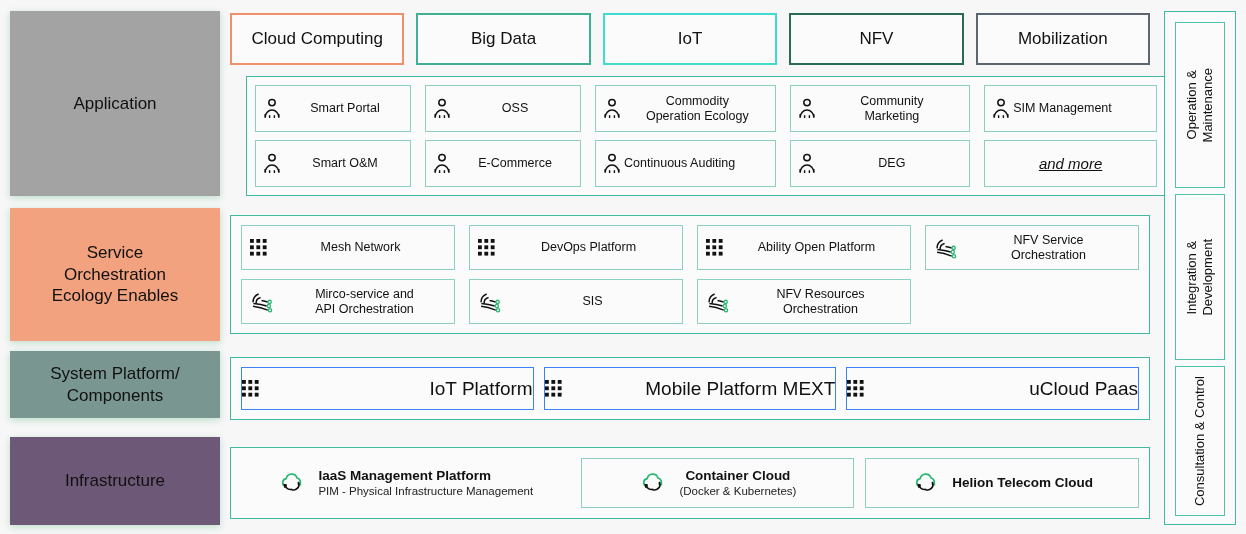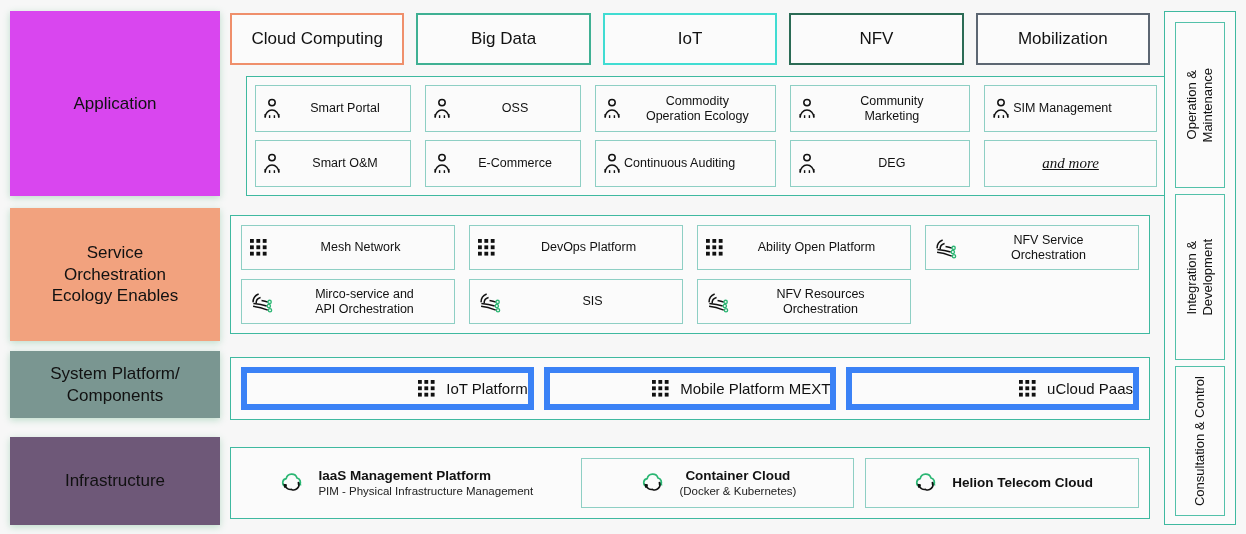--- a/index.html
+++ b/index.html
@@ -66,23 +66,23 @@
   }
   .svc-tile .tile-text{flex:1;text-align:center;line-height:1.2;}
 
   
   #sys-panel{position:absolute;left:230px;top:357px;width:920px;height:63px;}
   .sys-grid{
     position:absolute;left:10px;top:9px;right:10px;bottom:9px;
     display:grid;grid-template-columns:1fr 1fr 1fr;gap:10px;
   }
   .sys-tile{
-    border:6px solid #3b82f6;background:#fbfbfb;box-sizing:border-box;
-    display:flex;align-items:center;justify-content:flex-end;gap:11px;
-    font-size:15px;color:#111;
+    border:1px solid #3b82f6;background:#fbfbfb;box-sizing:border-box;
+    display:flex;align-items:center;justify-content:space-between;gap:11px;
+    font-size:19px;color:#111;
   }
 
   
   #inf-panel{position:absolute;left:230px;top:447px;width:920px;height:72px;}
   .inf-grid{
     position:absolute;left:10px;top:10px;right:10px;bottom:10px;
     display:grid;grid-template-columns:1.2fr 1fr 1fr;gap:11px;
   }
   .inf-tile{
     box-sizing:border-box;display:flex;align-items:center;justify-content:center;gap:11px;
@@ -114,21 +114,21 @@
   .ic-person{width:20px;height:22px;}
   .ic-grid{width:17px;height:17px;}
   .ic-orch{width:25px;height:22px;}
   .ic-cloud{width:30px;height:24px;}
 </style>
 </head>
 <body>
 
 <div class="canvas">
 
-  <div class="layer-label" id="lbl-application" style="background: #d946ef;">
+  <div class="layer-label" id="lbl-application" style="background: #a3a3a3;">
     <span>Application</span>
   </div>
   <div class="layer-label" id="lbl-service" style="background: rgb(242, 162, 126);">
     <span style="white-space:pre-line;">Service
 Orchestration
 Ecology Enables</span>
   </div>
   <div class="layer-label" id="lbl-system" style="background: rgb(122, 150, 145);">
     <span style="white-space:pre-line;">System Platform/
 Components</span>
@@ -252,21 +252,21 @@
               <circle cx="10" cy="4.6" r="3.2" fill="none" stroke="#111" stroke-width="1.5"></circle>
               <path d="M3.2 19.5 A6.8 7.4 0 0 1 16.8 19.5" fill="none" stroke="#111" stroke-width="1.5"></path>
               <line x1="3.2" y1="16" x2="3.2" y2="19.5" stroke="#111" stroke-width="1.5"></line>
               <line x1="16.8" y1="16" x2="16.8" y2="19.5" stroke="#111" stroke-width="1.5"></line>
               <line x1="7.6" y1="17.2" x2="7.6" y2="20" stroke="#111" stroke-width="1.4"></line>
               <line x1="12.4" y1="17.2" x2="12.4" y2="20" stroke="#111" stroke-width="1.4"></line>
             </svg></span>
           <span class="tile-text" style="white-space: pre-line;">DEG</span>
         </div>
         <div class="app-tile nomore">
-          <span class="tile-text and-more" style="white-space: pre-line; font-family: Liberation Serif, serif;">and more</span>
+          <span class="tile-text and-more" style="white-space: pre-line;">and more</span>
         </div>
       </div>
   </div>
 
   <div id="svc-panel" class="tealbox">
     <div class="svc-grid" id="svc-grid">
         <div class="svc-tile">
           <span class="icon ic-grid"><svg viewBox="0 0 16 16" width="17" height="17">
               <rect x="0" y="0" width="3.6" height="3.6" fill="#111"></rect>
               <rect x="6" y="0" width="3.6" height="3.6" fill="#111"></rect>

